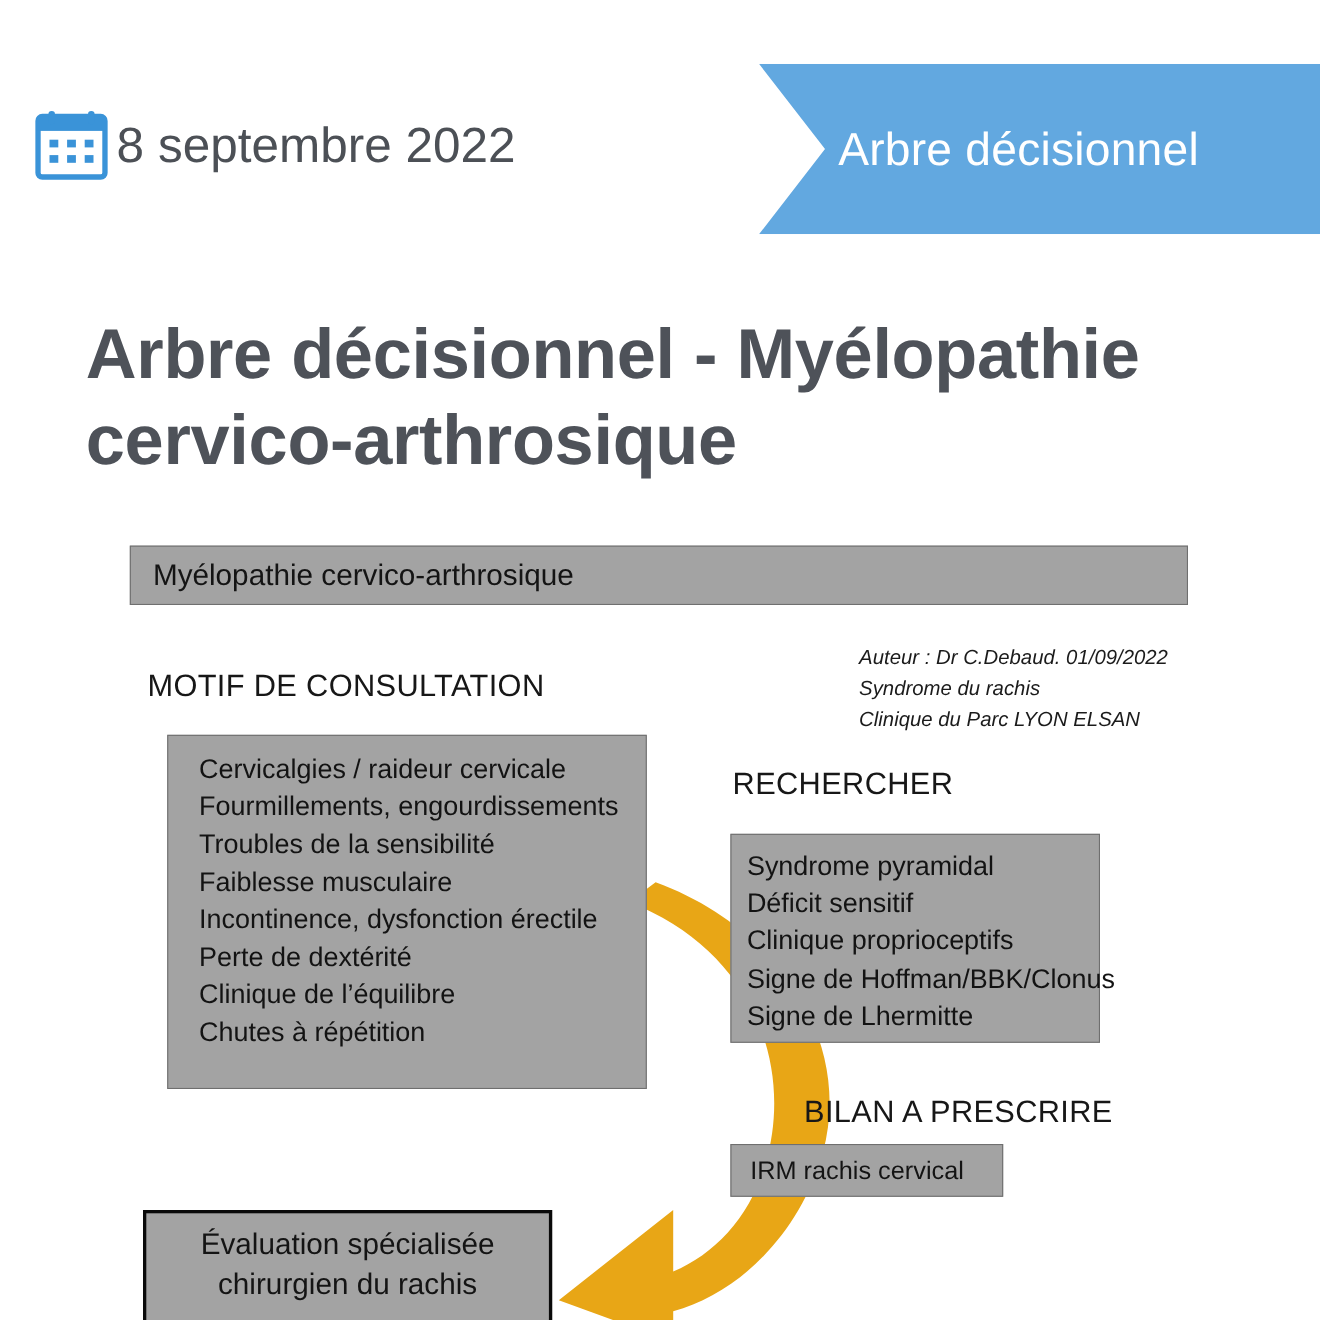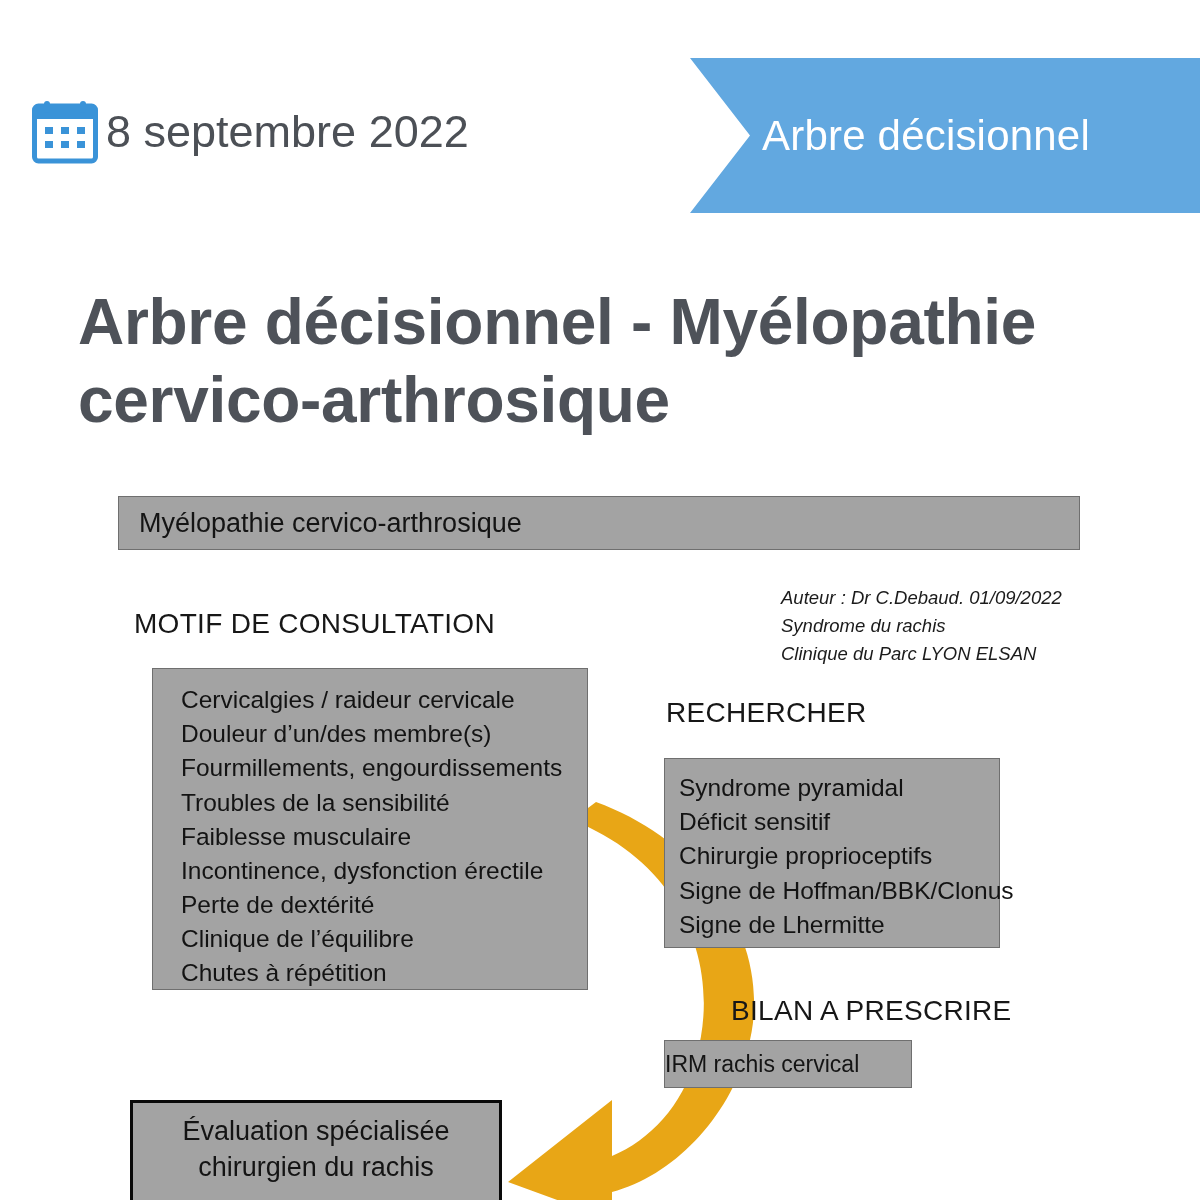--- a/index.html
+++ b/index.html
@@ -115,21 +115,21 @@
     padding: 14px 0 0 28px;
     margin-left: 22px;
   }
   #rechercher-box {
     left: 664px; top: 288px; width: 336px; height: 650px;
     height: 190px;
     padding: 12px 0 0 14px;
   }
   #bilan-box {
     left: 664px; top: 570px; width: 248px; height: 48px;
-    display: flex; align-items: center; 
+    display: flex; align-items: center; padding-left: 17px;
     font-size: 23px;
   }
   #eval-box {
     left: 130px; top: 630px; width: 372px; height: 110px;
     border: 3.4px solid #0a0a0a;
     padding-top: 10px;
     text-align: center;
     font-size: 27px;
     line-height: 1.34;
   }
@@ -193,36 +193,35 @@
       <div>Clinique du Parc LYON ELSAN</div>
     </div>
 
     <div class="section-head" id="head-motif">MOTIF DE CONSULTATION</div>
     <div class="section-head" id="head-rechercher">RECHERCHER</div>
     <div class="section-head" id="head-bilan">BILAN A PRESCRIRE</div>
 
     <div class="box" id="motif-box">
       <ul class="list">
         <li>Cervicalgies / raideur cervicale</li>
-        <li>Douleur d’un/des membre(s)</li>
         <li>Fourmillements, engourdissements</li>
         <li>Troubles de la sensibilité</li>
         <li>Faiblesse musculaire</li>
         <li>Incontinence, dysfonction érectile</li>
         <li>Perte de dextérité</li>
         <li>Clinique de l’équilibre</li>
         <li>Chutes à répétition</li>
       </ul>
     </div>
 
     <div class="box" id="rechercher-box">
       <ul class="list">
         <li>Syndrome pyramidal</li>
         <li>Déficit sensitif</li>
-        <li>Chirurgie proprioceptifs</li>
+        <li>Clinique proprioceptifs</li>
         <li>Signe de Hoffman/BBK/Clonus</li>
         <li>Signe de Lhermitte</li>
       </ul>
     </div>
 
     <div class="box" id="bilan-box">
       <span>IRM rachis cervical</span>
     </div>
 
     <div class="box" id="eval-box">

